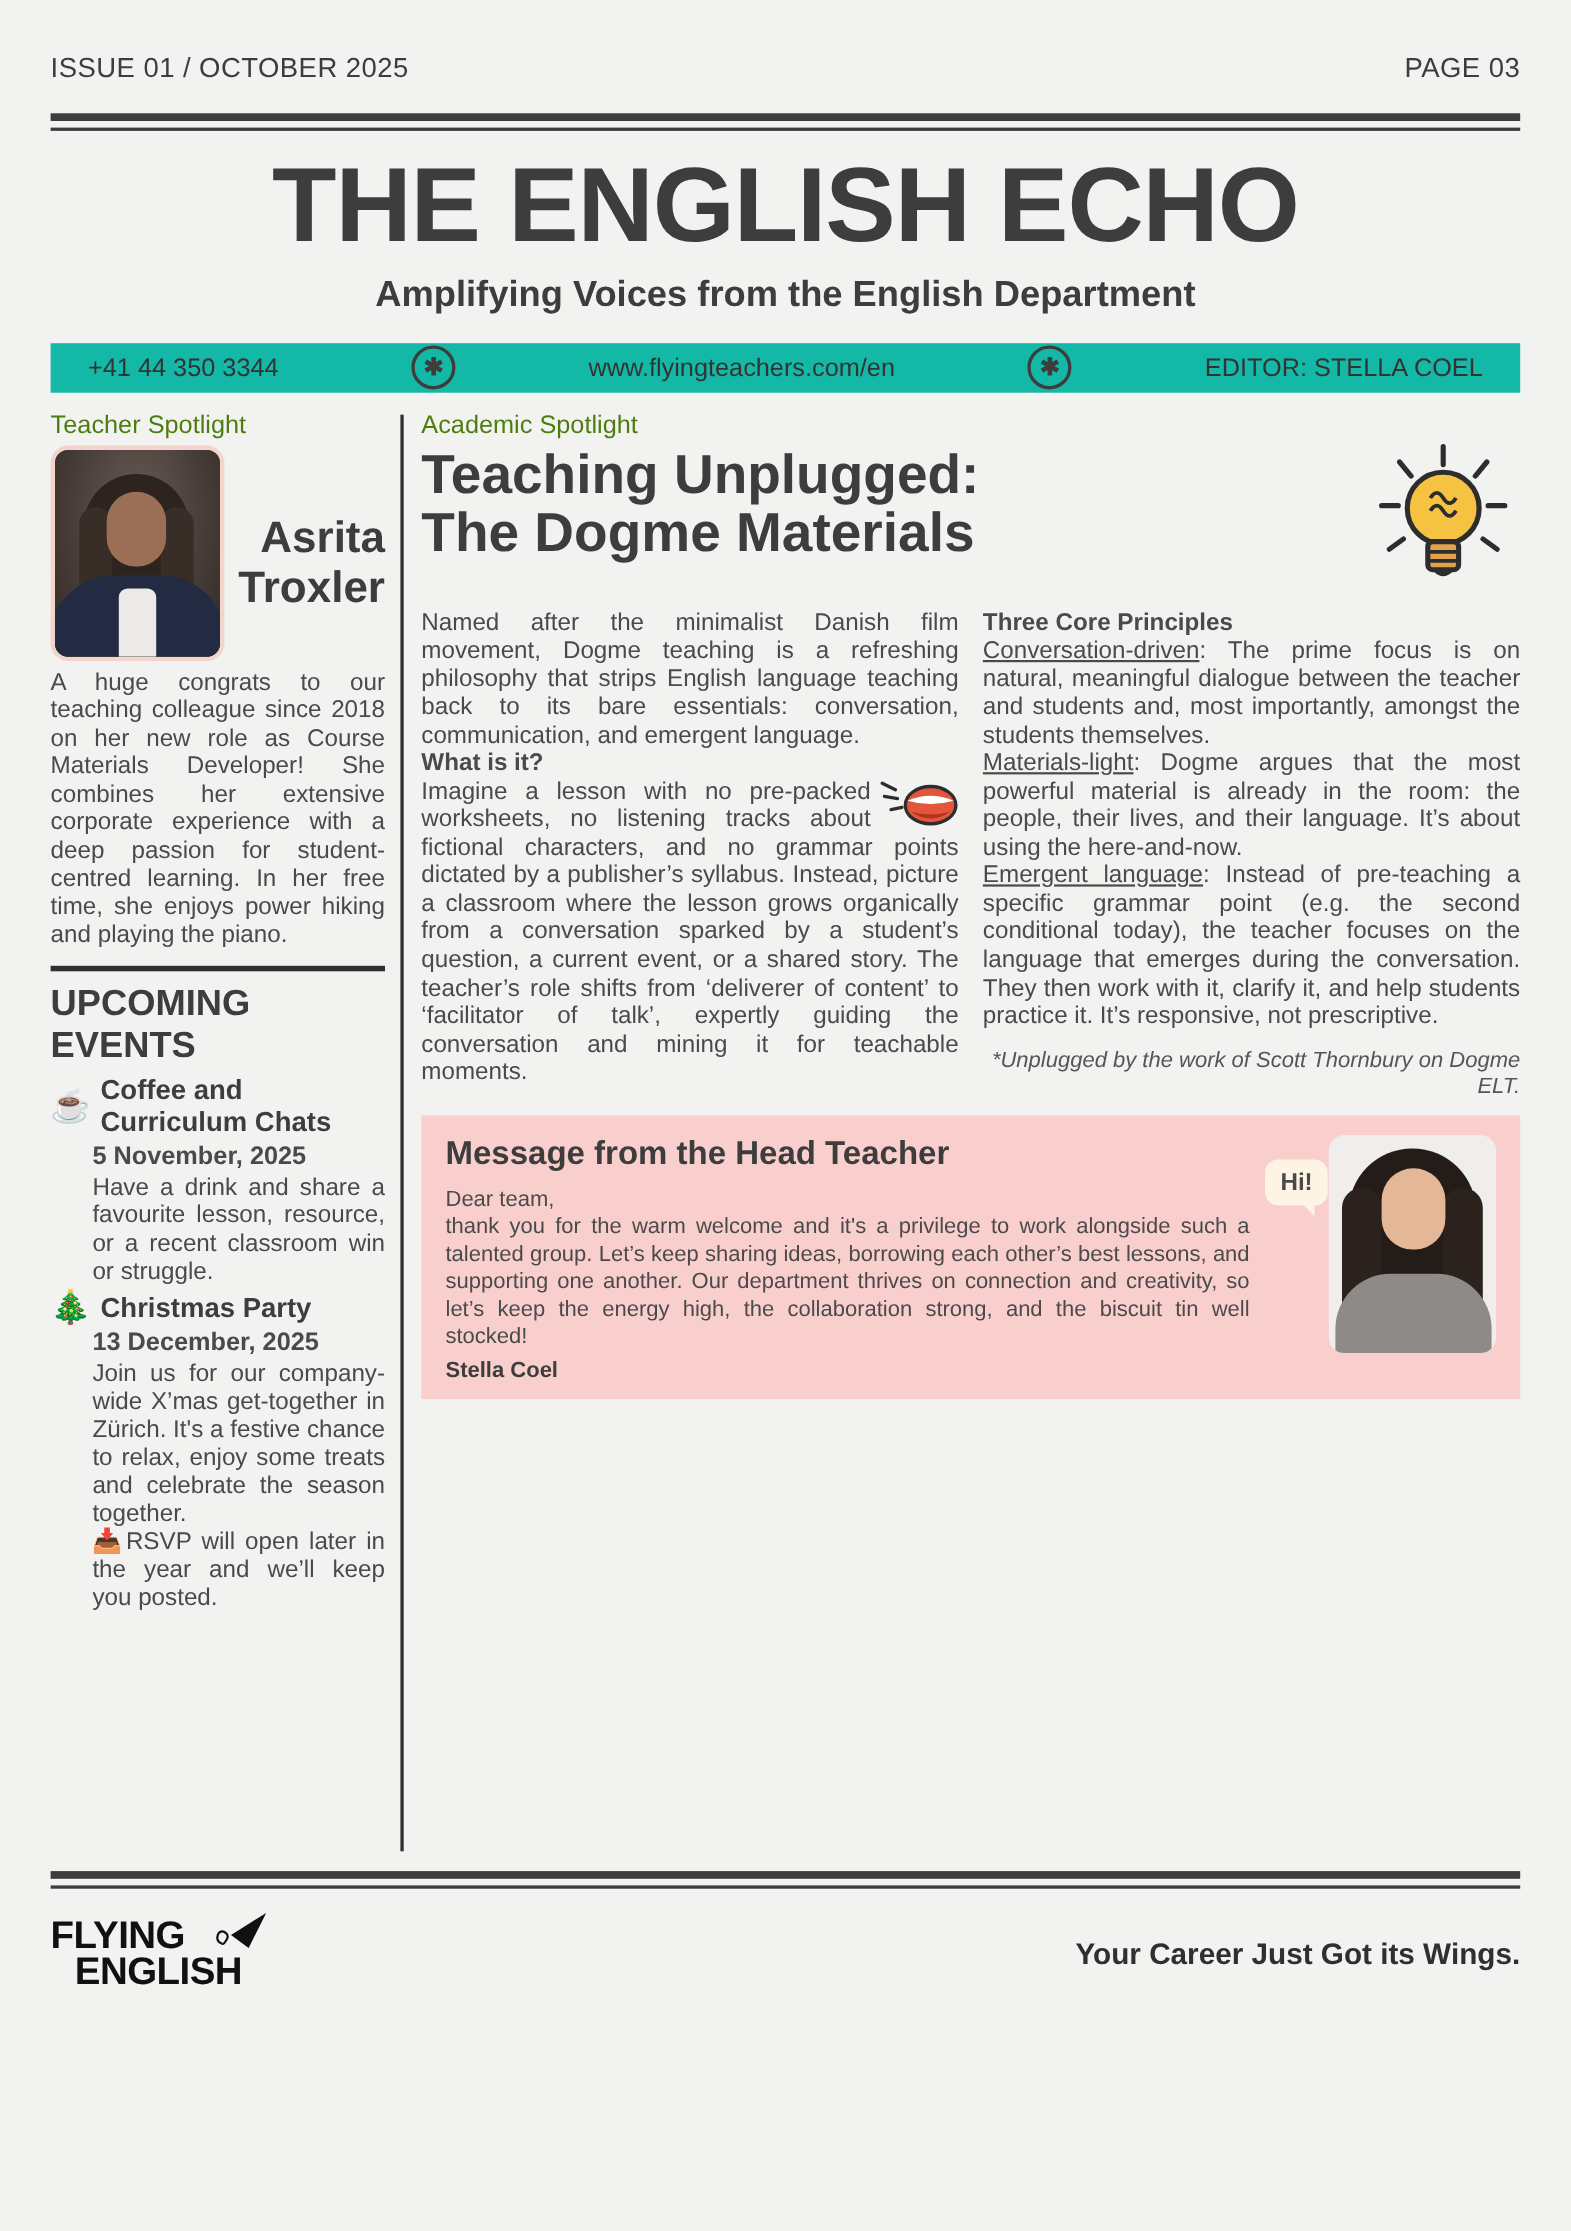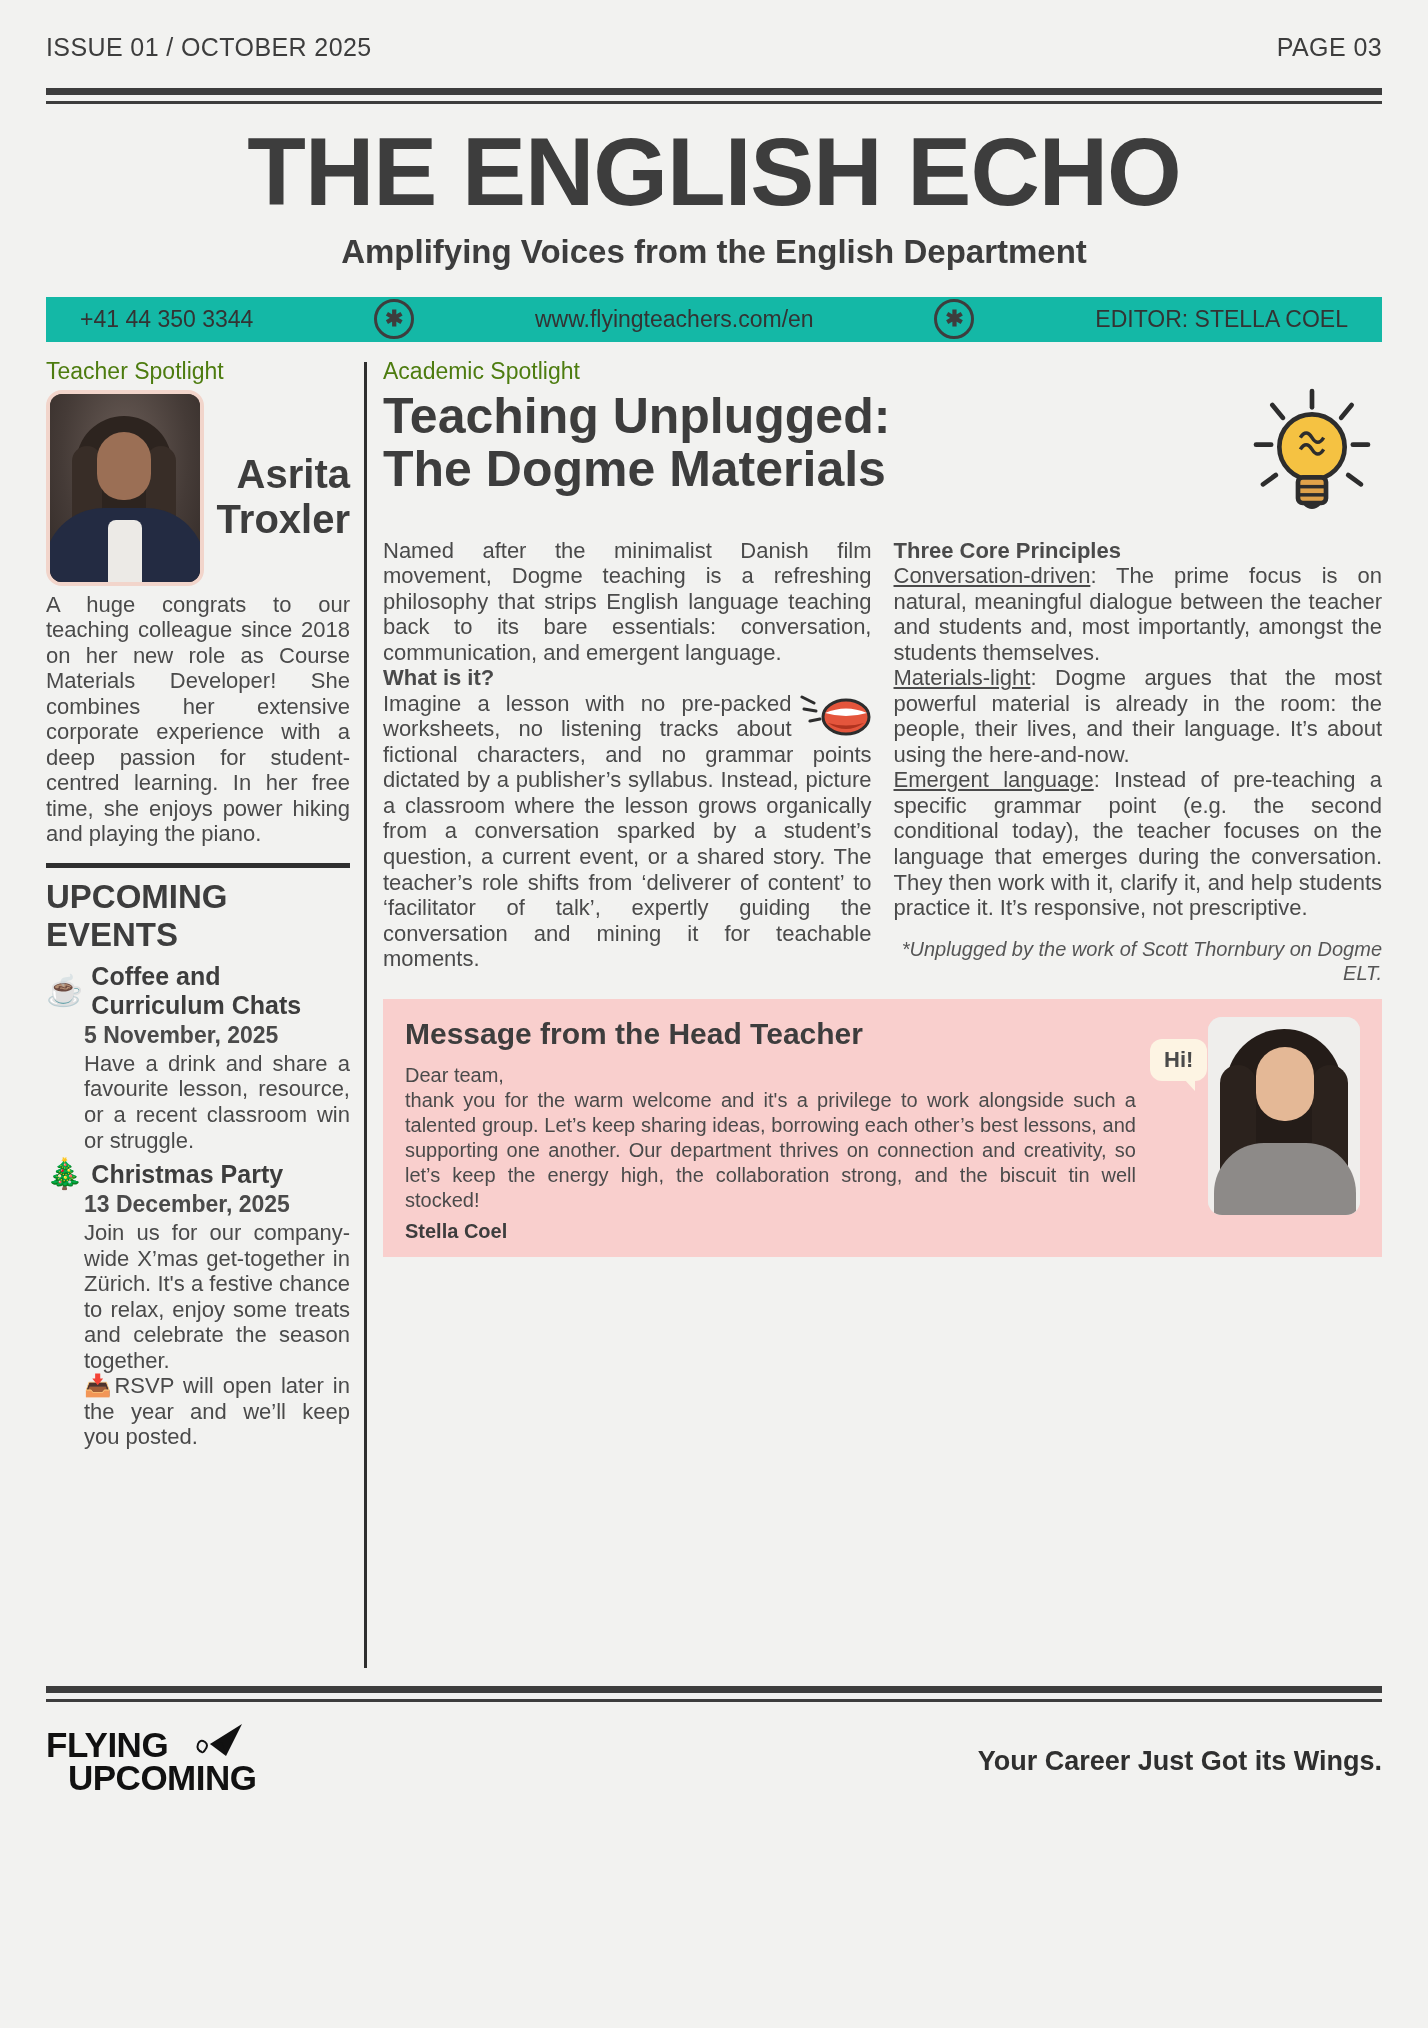--- a/index.html
+++ b/index.html
@@ -21,21 +21,21 @@
     background: #f2f2f0;
     box-sizing: border-box;
     padding: 0 46px;
   }
 
   
   .issueline {
     display: flex;
     justify-content: space-between;
     align-items: baseline;
-    padding-top: 33px;
+    padding-top: 48px;
     font-size: 25px;
     letter-spacing: 0.4px;
     color: #3d3d3d;
   }
   .rules-top { margin-top: 26px; }
   .rule-thick { height: 7px; background: #3d3d3d; }
   .rule-thin  { height: 3px; background: #3d3d3d; margin-top: 6px; }
 
   .title {
     text-align: center;
@@ -517,18 +517,18 @@
   </div>
 
   <div class="footer">
     <div class="logo">
       <span>FLYING</span>
       <svg class="plane" width="56" height="42" viewBox="0 0 56 42">
         <path d="M14 30 q-6 -2 -4 -8 q2 -5 7 -2 q4 3 0 8 q-2 3 -3 2" fill="none" stroke="#111" stroke-width="2"></path>
         <path d="M22 22 L54 2 L38 34 L32 24 Z" fill="#111"></path>
         <path d="M22 22 L38 34 L34 20 Z" fill="#111"></path>
       </svg>
-      <span class="l2">UPCOMING</span>
+      <span class="l2">ENGLISH</span>
     </div>
     <div class="tagline">Your Career Just Got its Wings.</div>
   </div>
 
 </div>
 
 </body></html>

